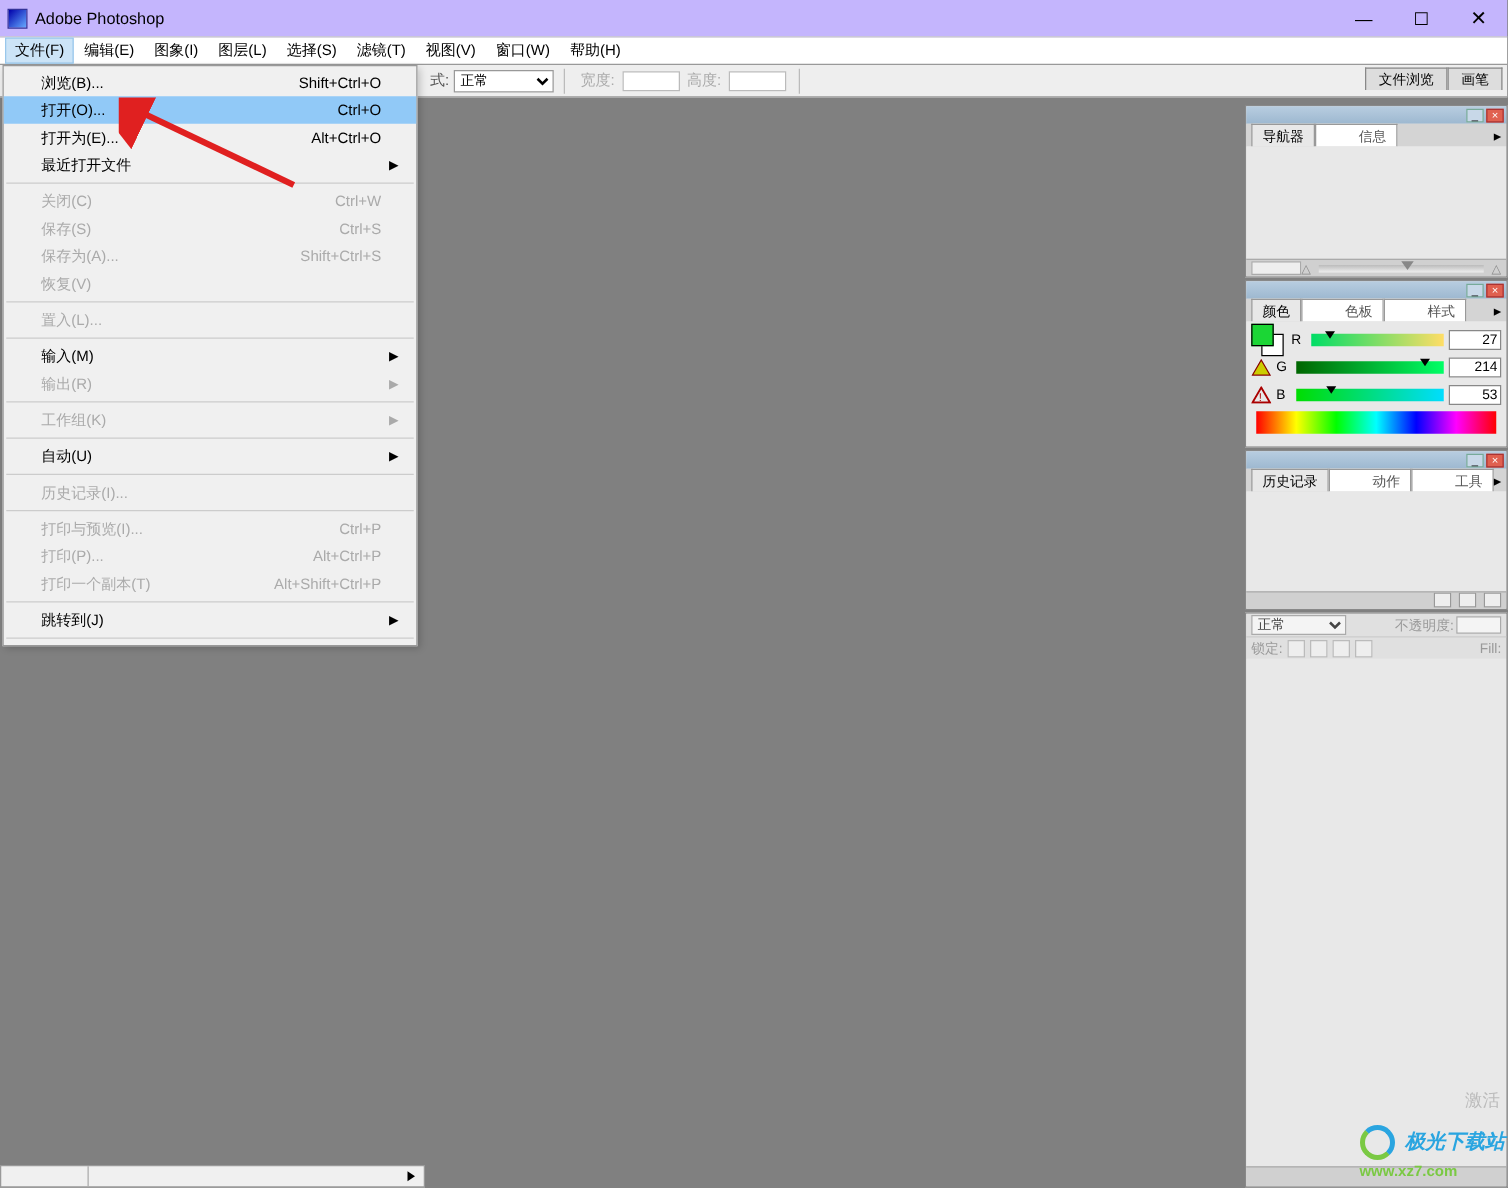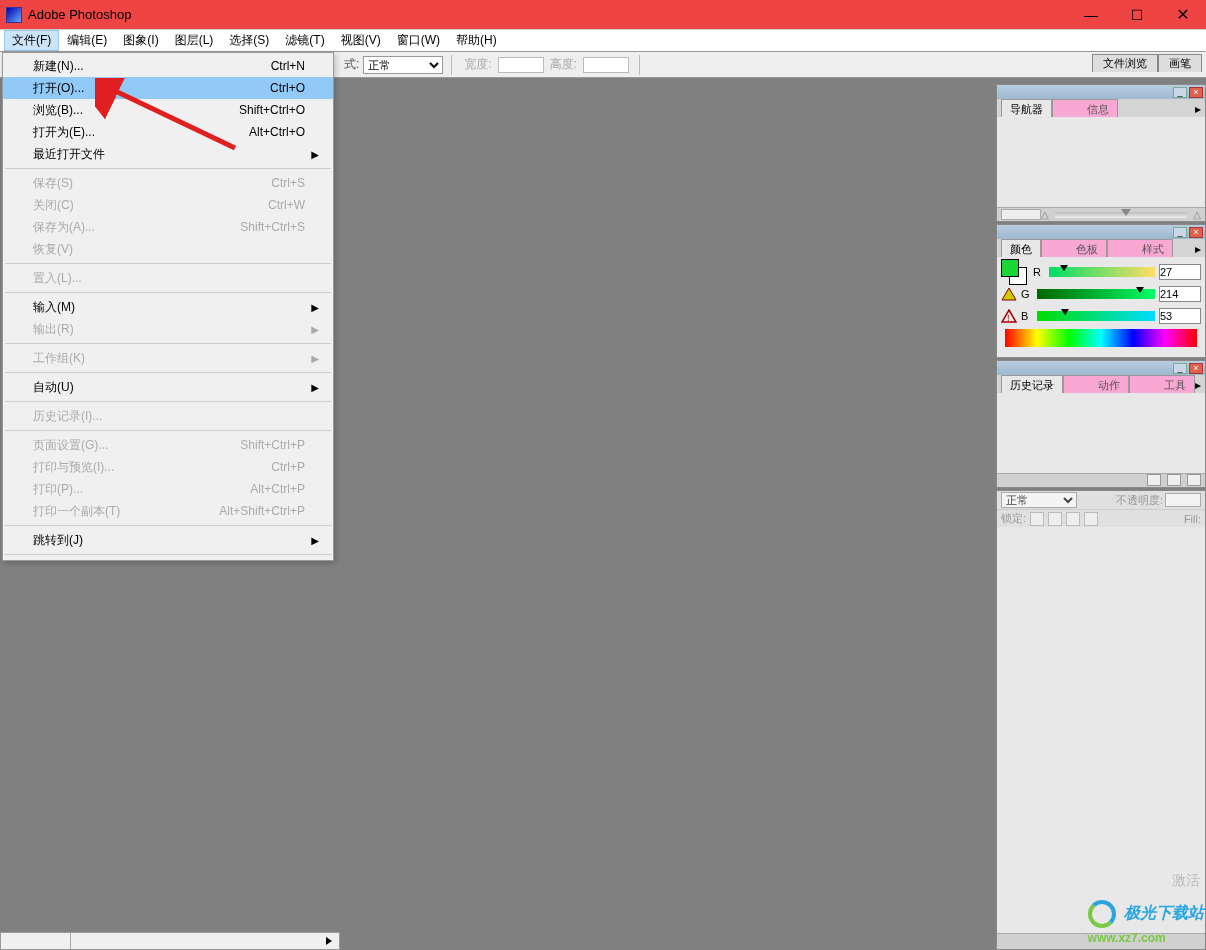--- a/index.html
+++ b/index.html
@@ -1,19 +1,19 @@
 <!DOCTYPE html>
 <html><head>
 <meta charset="utf-8">
 <style>
 * { box-sizing: border-box; margin: 0; padding: 0; font-family: "Microsoft YaHei", "SimSun", Arial, sans-serif; }
 body { width: 1206px; height: 950px; background: #808080; overflow: hidden; position: relative; font-size: 12px; }
 
 
-.titlebar { height: 30px; background: #ef4444; display: flex; align-items: center; border-bottom: 1px solid #ccc; }
+.titlebar { height: 30px; background: #c4b5fd; display: flex; align-items: center; border-bottom: 1px solid #ccc; }
 .titlebar .icon-ps { width: 16px; height: 16px; margin: 0 6px; background: linear-gradient(135deg,#00a,#6af); border:1px solid #339; }
 .titlebar .title { flex: 1; font-size: 13px; color: #000; }
 .titlebar .winbtn { width: 46px; height: 30px; display: inline-flex; align-items: center; justify-content: center; font-size: 14px; font-family: Arial; color:#000;}
 .titlebar .winbtn.close { font-size:16px; }
 
 
 .menubar { height: 22px; background: #fff; border-bottom: 1px solid #999; display: flex; align-items: center; padding-left: 4px; }
 .menubar .menuitem { padding: 2px 8px; font-size: 12px; color: #000; }
 .menubar .menuitem.active { background: #cce4f7; border:1px solid #99c7eb; padding:1px 7px;}
 
@@ -41,21 +41,21 @@
 
 
 .panels { position:absolute; right:0; top:84px; width:210px; }
 .panel { background:#e8e8e8; border:1px solid #888; margin-bottom:2px; }
 .panel .pheader { height:14px; background:linear-gradient(#b8cde0,#9db8d0); display:flex; justify-content:flex-end; align-items:center; padding:0 2px;}
 .panel .pheader .pbtn { width:14px; height:11px; margin-left:2px; font-size:9px; display:inline-flex;align-items:center;justify-content:center;}
 .panel .pheader .pmin { background:#c8d8e8; border:1px solid #7a9;}
 .panel .pheader .pclose { background:#e06050; border:1px solid #a33; color:#fff;}
 .panel .tabs { height:18px; display:flex; background:#d4d4d4; font-size:11px; padding-left:4px; position:relative;}
 .panel .tabs .t { padding:2px 8px; border:1px solid #999; border-bottom:none; background:#e8e8e8; margin-right:0;}
-.panel .tabs .t.inactive { background:#f9a8d4; color:#555;padding-left:34px;}
+.panel .tabs .t.inactive { background:#ffffff; color:#555;padding-left:34px;}
 .panel .tabs .opt { position:absolute; right:4px; top:3px; font-size:12px; }
 .panel .body { background:#e8e8e8; }
 
 
 .nav-body { height:90px; background:#d8d8d8; }
 .nav-foot { height:14px; background:#d0d0d0; border-top:1px solid #aaa; display:flex; align-items:center; padding:0 4px; font-size:10px; color:#888;}
 .nav-foot .pct { width:40px; height:11px; border:1px solid #aaa; background:#eee;}
 .nav-foot .sld { flex:1; height:6px; margin:0 6px; background:linear-gradient(#bbb,#eee); position:relative;}
 .nav-foot .sld::after{content:'';position:absolute;left:50%;top:-3px;width:0;height:0;border-left:5px solid transparent;border-right:5px solid transparent;border-top:7px solid #888;}
 
@@ -65,21 +65,21 @@
 .color-swatch { width:26px; height:26px; position:relative; margin-right:6px;}
 .color-swatch .fg { position:absolute; width:18px; height:18px; background:#1bd635; border:1px solid #000; left:0; top:0;}
 .color-swatch .bg { position:absolute; width:18px; height:18px; background:#fff; border:1px solid #000; right:0; bottom:0;}
 .color-warn { width:16px; height:14px; margin-right:4px;}
 .color-label { width:12px; font-size:11px; margin-right:4px;}
 .color-slider { flex:1; height:10px; margin-right:4px; position:relative;}
 .color-slider.r { background:linear-gradient(to right,#0d6,#fd6);}
 .color-slider.g { background:linear-gradient(to right,#060,#0f6);}
 .color-slider.b { background:linear-gradient(to right,#0d0,#0df);}
 .color-slider .thumb { position:absolute; top:-2px; width:0;height:0;border-left:4px solid transparent;border-right:4px solid transparent;border-top:6px solid #000;}
-.color-input { width:42px; height:16px; border:1px solid #888; font-size:11px; padding-right:2px; background:#fff;}
+.color-input { width:42px; height:16px; border:1px solid #888; font-size:11px; text-align:right; padding-right:2px; background:#fff;}
 .spectrum { height:18px; margin:2px 4px 4px; background:linear-gradient(to right, red,#ff0,#0f0,#0ff,#00f,#f0f,red);}
 
 
 .hist-body { height:80px; background:#e0e0e0; }
 .hist-foot { height:14px; background:#d0d0d0; border-top:1px solid #aaa; display:flex; justify-content:flex-end; padding:0 4px; gap:6px;}
 .hist-foot .ic { width:14px;height:12px; border:1px solid #999; background:#eee;}
 
 
 .lay-row1 { height:18px; display:flex; align-items:center; padding:0 4px; background:#e0e0e0; font-size:11px; color:#999;}
 .lay-row1 select { width:76px; height:16px; font-size:11px; border:1px solid #aaa; color:#444; background:#f4f4f4;}
@@ -138,49 +138,45 @@
   <div class="numfield"></div>
   <div class="divider"></div>
 </div>
 <div class="right-tabs">
   <div class="tab">文件浏览</div>
   <div class="tab">画笔</div>
 </div>
 
 <div class="filemenu">
   <div class="mi">
-      <span>新建(N)...</span>
-      <span class="sc">Ctrl+N</span>
+      <span>浏览(B)...</span>
+      <span class="sc">Shift+Ctrl+O</span>
     </div>
   <div class="mi hl">
       <span>打开(O)...</span>
       <span class="sc">Ctrl+O</span>
     </div>
   <div class="mi">
-      <span>浏览(B)...</span>
-      <span class="sc">Shift+Ctrl+O</span>
-    </div>
-  <div class="mi">
       <span>打开为(E)...</span>
       <span class="sc">Alt+Ctrl+O</span>
     </div>
   <div class="mi">
       <span>最近打开文件</span>
       <span class="arr">▶</span>
     </div>
   <div class="sep"></div>
   <div class="mi dis">
+      <span>关闭(C)</span>
+      <span class="sc">Ctrl+W</span>
+    </div>
+  <div class="mi dis">
       <span>保存(S)</span>
       <span class="sc">Ctrl+S</span>
     </div>
   <div class="mi dis">
-      <span>关闭(C)</span>
-      <span class="sc">Ctrl+W</span>
-    </div>
-  <div class="mi dis">
       <span>保存为(A)...</span>
       <span class="sc">Shift+Ctrl+S</span>
     </div>
   <div class="mi dis">
       <span>恢复(V)</span>
     </div>
   <div class="sep"></div>
   <div class="mi dis">
       <span>置入(L)...</span>
     </div>
@@ -201,24 +197,20 @@
   <div class="sep"></div>
   <div class="mi">
       <span>自动(U)</span>
       <span class="arr">▶</span>
     </div>
   <div class="sep"></div>
   <div class="mi dis">
       <span>历史记录(I)...</span>
     </div>
   <div class="sep"></div>
-  <div class="mi dis">
-      <span>页面设置(G)...</span>
-      <span class="sc">Shift+Ctrl+P</span>
-    </div>
   <div class="mi dis">
       <span>打印与预览(I)...</span>
       <span class="sc">Ctrl+P</span>
     </div>
   <div class="mi dis">
       <span>打印(P)...</span>
       <span class="sc">Alt+Ctrl+P</span>
     </div>
   <div class="mi dis">
       <span>打印一个副本(T)</span>

